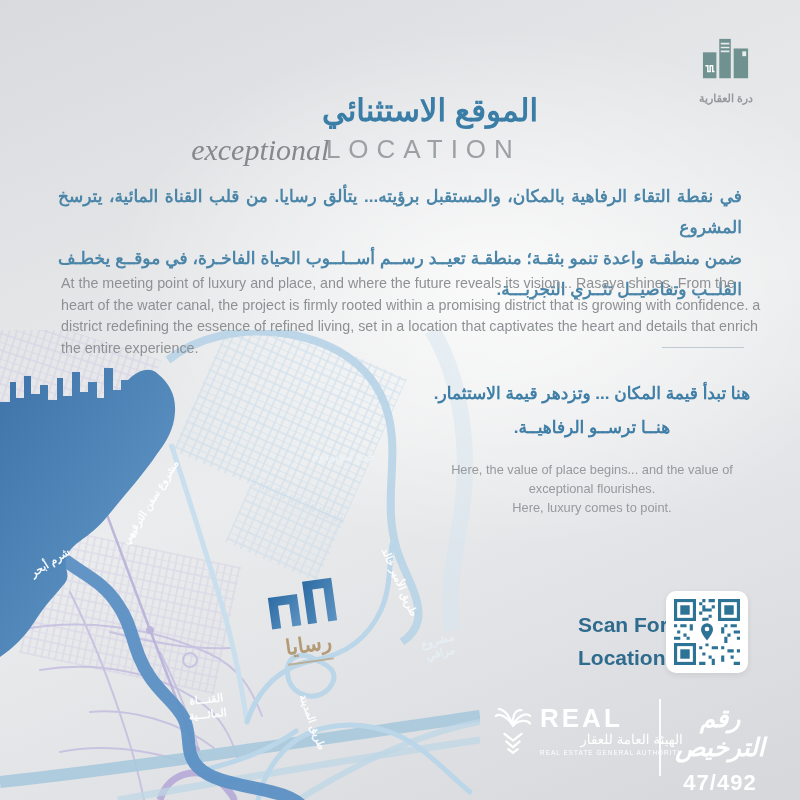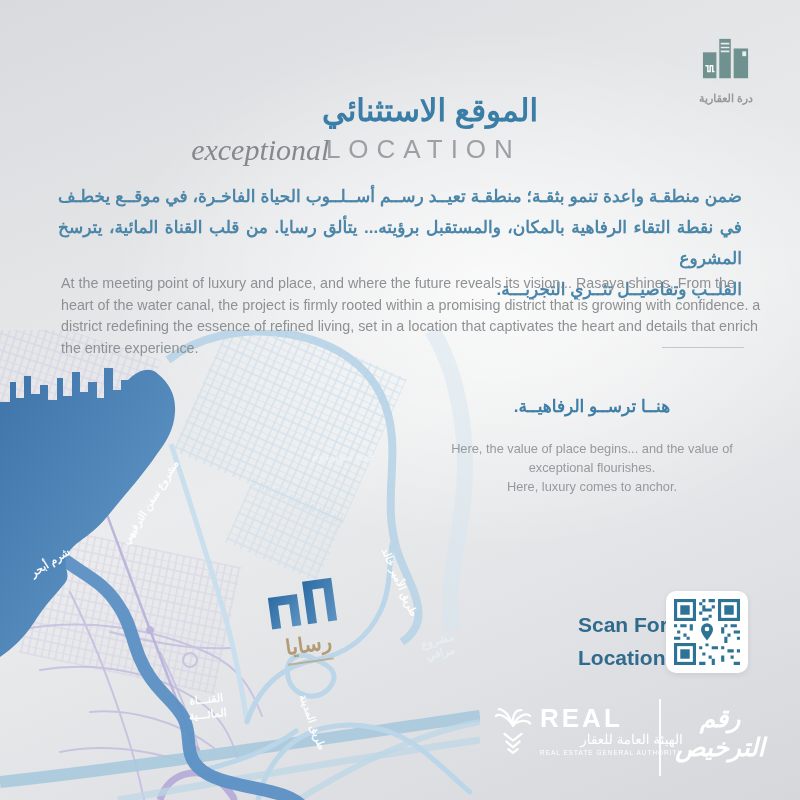--- a/index.html
+++ b/index.html
@@ -179,33 +179,34 @@
   <div class="brand-name">درة العقارية</div>
 </div>
 
 <div class="abs title-ar">الموقع الاستثنائي</div>
 <div class="abs title-en">
   <span class="title-script">exceptional</span>
   <span class="title-caps">LOCATION</span>
 </div>
 
 <div class="abs ar-par">
+  <div class="jl">في نقطة التقاء الرفاهية بالمكان، والمستقبل برؤيته... يتألق رسايا. من قلب القناة المائية، يترسخ المشروع</div>
   <div class="jl">ضمن منطقـة واعدة تنمو بثقـة؛ منطقـة تعيــد رســم أســلــوب الحياة الفاخـرة، في موقــع يخطـف</div>
-  <div class="jl">في نقطة التقاء الرفاهية بالمكان، والمستقبل برؤيته... يتألق رسايا. من قلب القناة المائية، يترسخ المشروع</div>
   <div class="rl">القلــب وتفاصيــل تثــري التجربـــة.</div>
 </div>
 <div class="abs en-par">At the meeting point of luxury and place, and where the future reveals its vision... Rasaya shines, From the heart of the water canal, the project is firmly rooted within a promising district that is growing with confidence. a district redefining the essence of refined living, set in a location that captivates the heart and details that enrich the entire experience.</div>
 <div class="abs sep-line"></div>
 
 <div class="abs hl">
+  <div class="hl-ar1">هنا تبدأ قيمة المكان  ...  وتزدهر قيمة الاستثمار.</div>
   <div class="hl-ar2">هنــا ترســو الرفاهيــة.</div>
   <div class="hl-en">
     <div>Here, the value of place begins... and the value of</div>
     <div>exceptional flourishes.</div>
-    <div>Here, luxury comes to anchor.</div>
+    <div>Here, luxury comes to point.</div>
   </div>
 </div>
 
 <div class="abs scan-text">
   <div>Scan For</div>
   <div>Location</div>
 </div>
 <div class="abs qr-card">
   <svg width="66" height="66" viewBox="0 0 63 63">
     <g fill="#2d7396">
@@ -250,13 +251,14 @@
   </svg>
   <div class="rega-text">
     <div class="rega-name">REAL</div>
     <div class="rega-ar">الهيئة العامة للعقار</div>
     <div class="rega-en">REAL ESTATE GENERAL AUTHORITY</div>
   </div>
 </div>
 <div class="abs footer-divider"></div>
 <div class="abs license">
   <div class="license-label">رقم الترخيص</div>
+  <div class="license-number">47/492</div>
 </div>
 
 </body></html>

